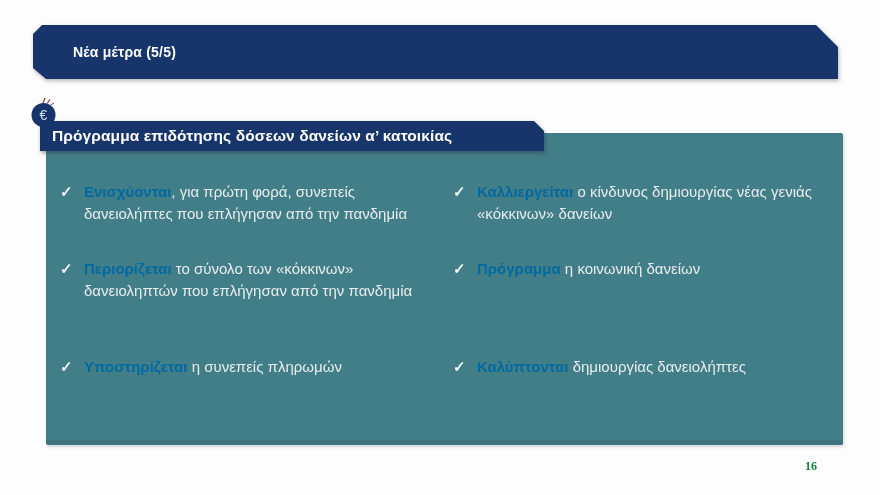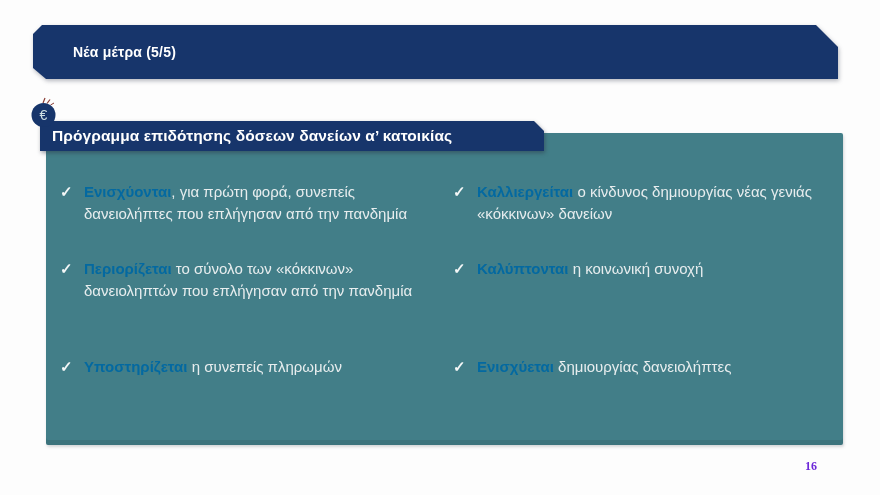--- a/index.html
+++ b/index.html
@@ -126,21 +126,21 @@
   }
 
   
   .page-num {
     position: absolute;
     right: 63px;
     top: 459px;
     font-family: "Liberation Serif", serif;
     font-size: 12px;
     font-weight: 600;
-    color: #6d28d9;
+    color: #15803d;
   }
 </style>
 </head>
 <body>
 
 <div class="banner-wrap">
   <div class="banner">
     <span class="banner-title">Νέα μέτρα (5/5)</span>
   </div>
 </div>
@@ -175,28 +175,28 @@
     <span class="bullet-text"><span class="bold-lead">Καλλιεργείται</span><span> ο κίνδυνος δημιουργίας νέας γενιάς «κόκκινων» δανείων</span></span>
   </div>
 
   <div class="bullet">
     <span class="check">✓</span>
     <span class="bullet-text"><span class="bold-lead">Περιορίζεται</span><span> το σύνολο των «κόκκινων» δανειοληπτών που επλήγησαν από την πανδημία</span></span>
   </div>
 
   <div class="bullet">
     <span class="check">✓</span>
-    <span class="bullet-text"><span class="bold-lead">Καλύπτονται</span><span> η κοινωνική συνοχή</span></span>
+    <span class="bullet-text"><span class="bold-lead">Πρόγραμμα</span><span> η κοινωνική δανείων</span></span>
   </div>
 
   <div class="bullet">
     <span class="check">✓</span>
     <span class="bullet-text"><span class="bold-lead">Υποστηρίζεται</span><span> η συνεπείς πληρωμών</span></span>
   </div>
 
   <div class="bullet">
     <span class="check">✓</span>
-    <span class="bullet-text"><span class="bold-lead">Ενισχύεται</span><span> δημιουργίας δανειολήπτες</span></span>
+    <span class="bullet-text"><span class="bold-lead">Καλύπτονται</span><span> δημιουργίας δανειολήπτες</span></span>
   </div>
 
 </div>
 
 <div class="page-num">16</div>
 
 </body></html>

